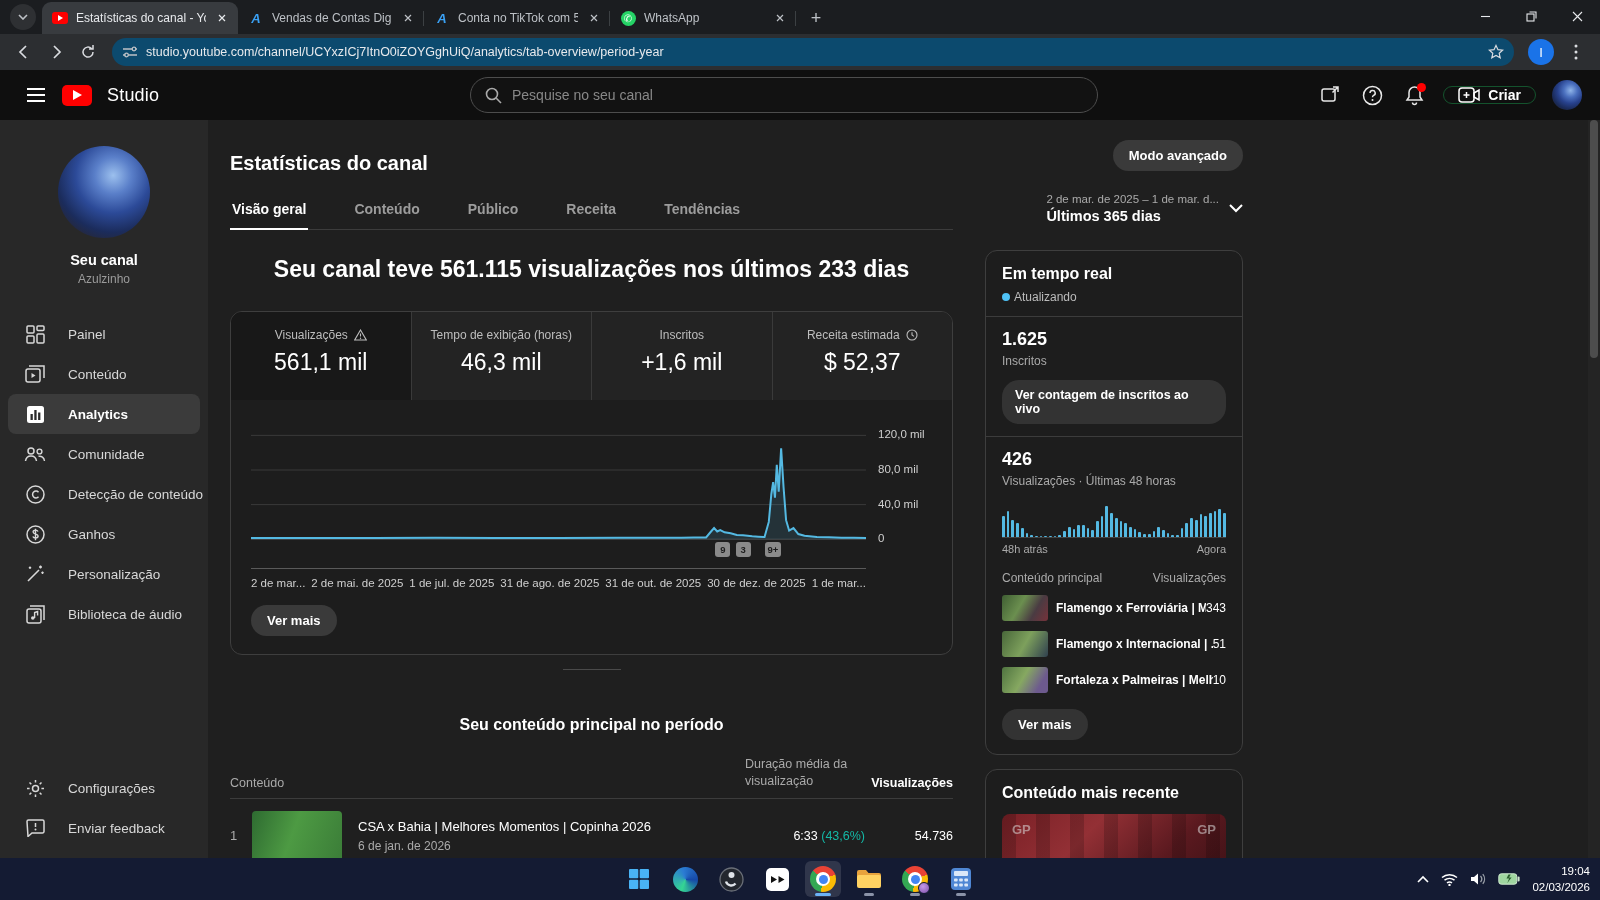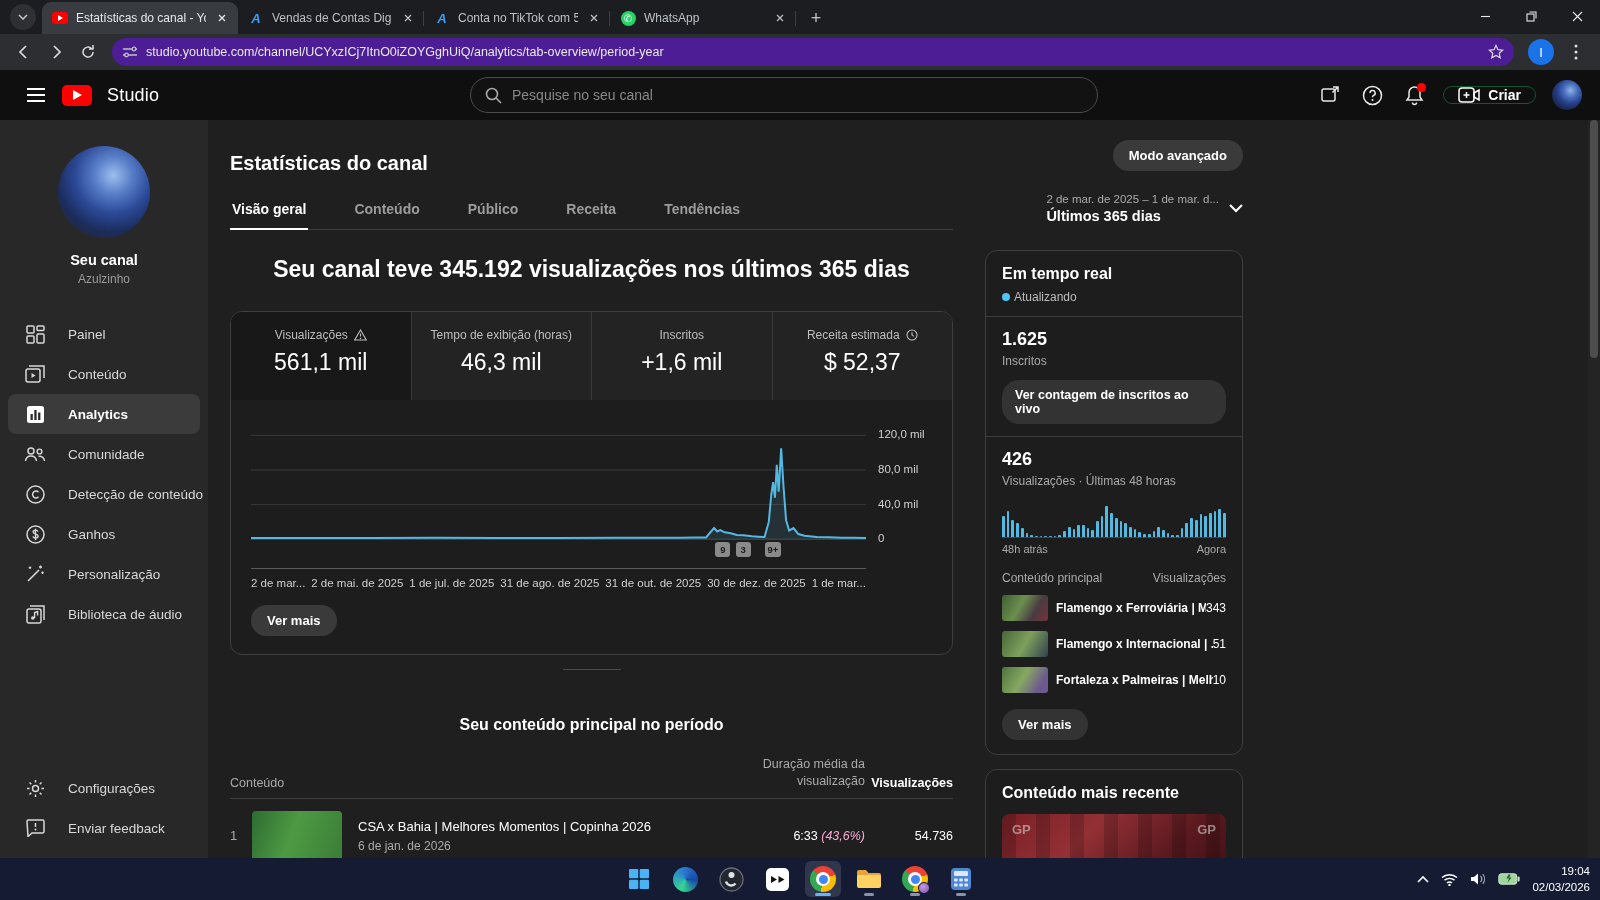--- a/index.html
+++ b/index.html
@@ -26,21 +26,21 @@
   .fav-wa { width:15px; height:15px; border-radius:50%; background:#25d366; color:#fff; font-size:10px;
     display:flex; align-items:center; justify-content:center; }
   .tabclose { width:16px; height:16px; border-radius:50%; display:flex; align-items:center; justify-content:center; cursor:pointer; }
   .newtab { width:28px; height:28px; margin:0 0 2px 6px; display:flex; align-items:center; justify-content:center;
     color:#bdc1c6; font-size:18px; cursor:pointer; }
   .wincontrols { position:absolute; right:0; top:0; height:34px; display:flex; }
   .winbtn { width:46px; height:32px; display:flex; align-items:center; justify-content:center; cursor:pointer; }
 
   .toolbar { height:36px; background:#2c2e31; display:flex; align-items:center; padding:0 10px; gap:4px; }
   .navbtn { width:28px; height:28px; display:flex; align-items:center; justify-content:center; border-radius:50%; cursor:pointer; }
-  .urlbar { flex:1; height:28px; margin:0 6px; background:#4c1d95; border-radius:14px; display:flex;
+  .urlbar { flex:1; height:28px; margin:0 6px; background:#0c4a6e; border-radius:14px; display:flex;
     align-items:center; padding:0 10px; gap:8px; }
   .urltext { flex:1; color:#e8eaed; font-size:12.5px; white-space:nowrap; overflow:hidden; }
   .profile-i { width:26px; height:26px; border-radius:50%; background:#1a73e8; color:#fff; font-size:13px;
     display:flex; align-items:center; justify-content:center; cursor:pointer; margin:0 4px; }
 
   
   .studio-header { height:50px; background:#0f0f0f; display:flex; align-items:center; padding:0 18px; position:relative; }
   .hamb { width:36px; height:36px; display:flex; align-items:center; justify-content:center; cursor:pointer; }
   .brand { display:flex; align-items:center; gap:15px; margin-left:8px; cursor:pointer; }
   .yt-logo { width:30px; height:21px; background:#f00; border-radius:5px; position:relative; }
@@ -104,31 +104,31 @@
     border-radius:3px; font-size:9.5px; font-weight:bold; display:flex; align-items:center; justify-content:center; cursor:pointer; }
   .xaxis { border-top:1px solid #5a5a5a; margin:8px 86px 0 20px; }
   .xlabels { display:flex; justify-content:space-between; margin:8px 86px 0 20px; color:#cfcfcf; font-size:11.5px; }
   .vermais { display:inline-block; background:#3a3a3a; color:#fff; font-size:13px; font-weight:bold;
     padding:8px 16px; border-radius:18px; margin:16px 0 18px 20px; cursor:pointer; }
 
   .mini-div { width:58px; border-top:1px solid #4a4a4a; margin:14px auto 0; }
   .tc-heading { color:#fff; font-size:16px; font-weight:bold; text-align:center; margin-top:46px; }
   .tc-headrow { display:flex; align-items:flex-end; margin-top:22px; padding-bottom:8px; border-bottom:1px solid #3c3c3c; }
   .tc-col-content { color:#aaa; font-size:12.5px; flex:1; }
-  .tc-col-dur { color:#aaa; font-size:12.5px; width:120px; text-align:right; line-height:1.35; }
+  .tc-col-dur { color:#aaa; font-size:12.5px; width:120px; text-align:left; line-height:1.35; }
   .tc-col-views { color:#fff; font-size:12.5px; font-weight:bold; width:88px; text-align:right; }
   .tc-row { display:flex; align-items:center; padding-top:12px; cursor:pointer; }
   .tc-rank { color:#aaa; font-size:13px; width:22px; }
   .tc-thumb { width:90px; height:50px; border-radius:4px; flex:none;
     background:linear-gradient(110deg,#2e6b31 0%,#4d9a43 45%,#3b7d38 100%); }
   .tc-meta { flex:1; padding-left:16px; }
   .tc-title { color:#fff; font-size:13px; }
   .tc-date { color:#aaa; font-size:12px; margin-top:5px; }
   .tc-dur { width:120px; text-align:right; font-size:12.5px; color:#fff; white-space:nowrap; }
-  .tc-dur span.pct { color:#f9a8d4;font-style:italic; }
+  .tc-dur span.pct { color:#14b8a6; }
   .tc-views { width:88px; text-align:right; font-size:12.5px; color:#fff; }
 
   
   .rail { width:258px; flex:none; display:flex; flex-direction:column; padding-top:20px; }
   .adv-btn { align-self:flex-end; background:#3a3a3a; color:#fff; font-size:13px; font-weight:bold;
     padding:8px 16px; border-radius:18px; cursor:pointer; }
   .datepick { align-self:flex-end; margin-top:22px; display:flex; align-items:center; gap:10px; cursor:pointer; }
   .dp-text { text-align:left; }
   .dp-range { color:#aaa; font-size:11.5px; }
   .dp-preset { color:#fff; font-size:14.5px; font-weight:bold; margin-top:3px; }
@@ -470,21 +470,21 @@
       <div class="page-title">Estatísticas do canal</div>
 
       <div class="an-tabs">
         <div class="an-tab active">Visão geral</div>
         <div class="an-tab">Conteúdo</div>
         <div class="an-tab">Público</div>
         <div class="an-tab">Receita</div>
         <div class="an-tab">Tendências</div>
       </div>
 
-      <div class="headline">Seu canal teve 345.192 visualizações nos últimos 365 dias</div>
+      <div class="headline">Seu canal teve 561.115 visualizações nos últimos 233 dias</div>
 
       <div class="ov-card">
         <div class="metrics">
           <div class="metric selected">
             <div class="mlabel">
                 <span>Visualizações</span>
               <svg width="13" height="12" viewBox="0 0 13 12">
                   <path d="M6.5 1L12.3 11H.7z" fill="none" stroke="#bdbdbd" stroke-width="1.1"></path>
                   <path d="M6.5 4.6v3" stroke="#bdbdbd" stroke-width="1.1"></path>
                   <circle cx="6.5" cy="9.3" r=".7" fill="#bdbdbd"></circle>

